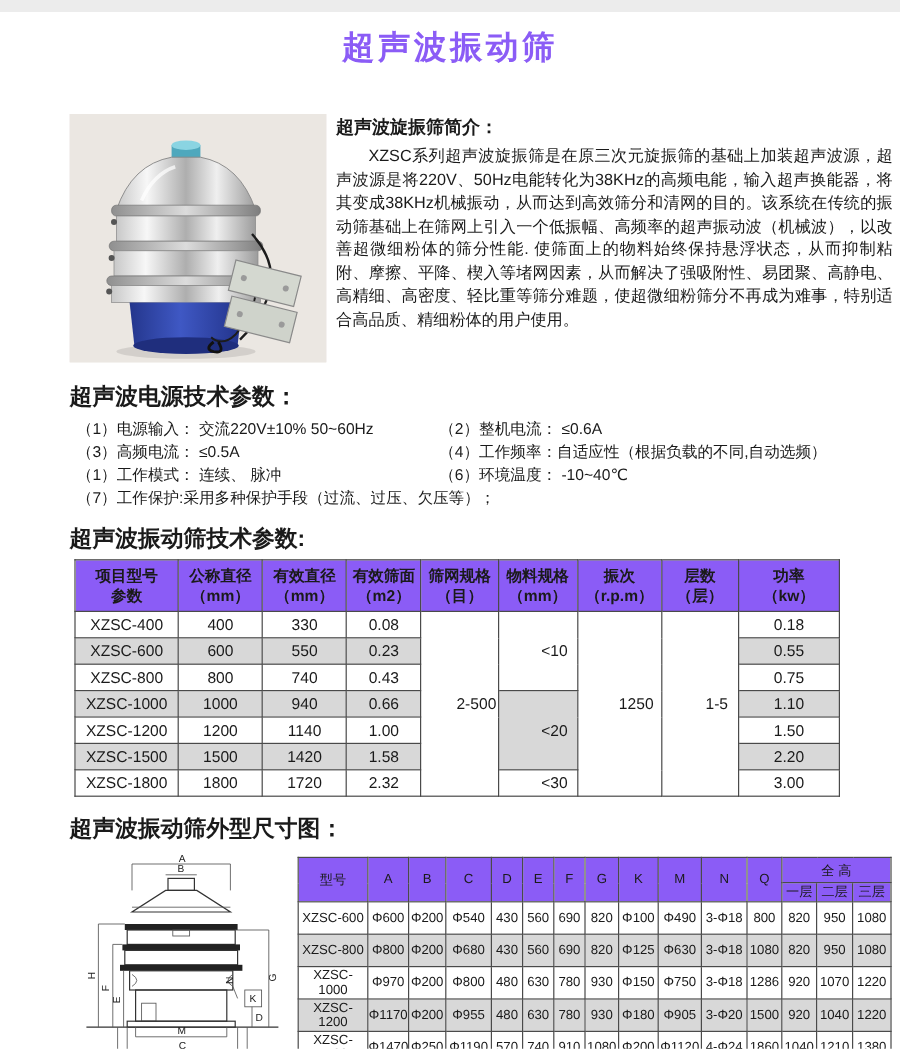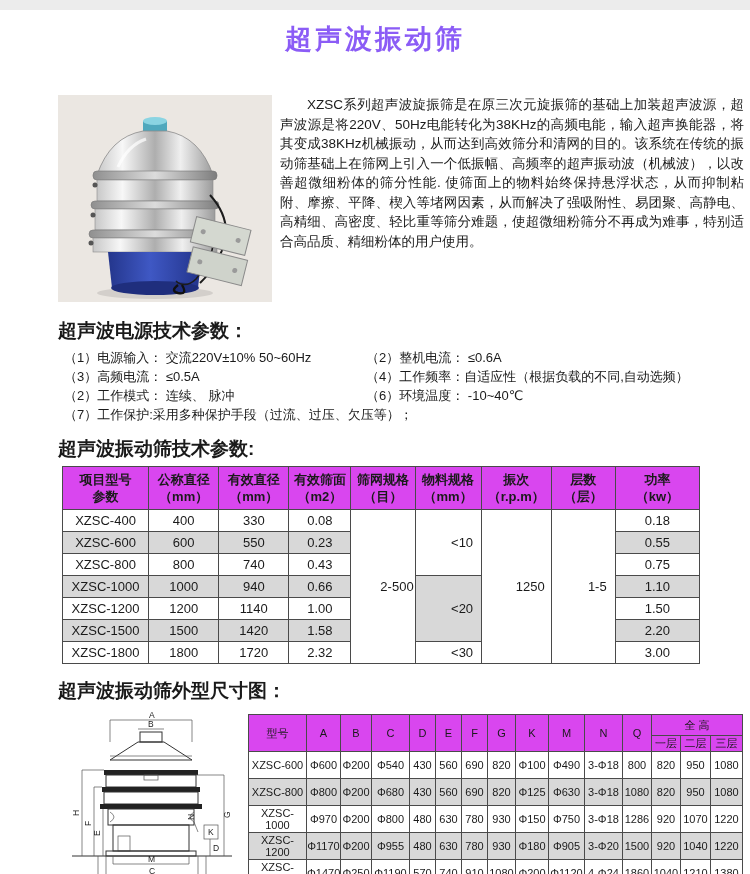--- a/index.html
+++ b/index.html
@@ -27,21 +27,21 @@
   .section-heading{font-size:19px;font-weight:bold;margin:16px 0 4px 0;}
   .params-grid{
     display:grid;grid-template-columns:302px 1fr;
     font-size:13px;line-height:19px;padding-left:6px;
   }
   .param-item{white-space:nowrap;}
   .param-item.full{grid-column:1 / span 2;}
   
   table{border-collapse:collapse;table-layout:fixed;text-align:center;}
   th,td{border:1px solid #4a4a4a;overflow:hidden;}
-  th{background:#d946ef;font-weight:bold;}
+  th{background:#8b5cf6;font-weight:bold;}
   .t1{width:638px;margin:2px 0 0 4px;font-size:13px;}
   .t1 thead tr{height:43px;}
   .t1 th .h-line{line-height:17px;}
   .t1 td{height:21px;padding:0;}
   .t1 tr.alt td{background:#d8d8d8;}
   .t1 td.merged{background:#ffffff;padding-left:28px;}
   
   .dim-row{display:flex;margin-top:8px;align-items:flex-start;}
   .drawing-box{width:188px;height:180px;flex:none;}
   .t2{width:494px;font-size:11px;margin-left:2px;margin-top:2px;}
@@ -115,31 +115,32 @@
           <circle cx="140" cy="141" r="2.5" fill="#9a9a9a"></circle>
             <circle cx="176" cy="141" r="2.5" fill="#9a9a9a"></circle>
           <rect x="134" y="158" width="56" height="26" fill="#cfd3cb" stroke="#8a8a8a"></rect>
           <circle cx="144" cy="171" r="2.5" fill="#9a9a9a"></circle>
             <circle cx="180" cy="171" r="2.5" fill="#9a9a9a"></circle>
         </g>
         <path d="M120,190 q-8,6 0,8 q10,2 4,-8" stroke="#111" stroke-width="2.4" fill="none"></path>
       </svg>
     </div>
     <div class="intro">
+      <div class="intro-heading">超声波旋振筛简介：</div>
       <p class="intro-text">XZSC系列超声波旋振筛是在原三次元旋振筛的基础上加装超声波源，超声波源是将220V、50Hz电能转化为38KHz的高频电能，输入超声换能器，将其变成38KHz机械振动，从而达到高效筛分和清网的目的。该系统在传统的振动筛基础上在筛网上引入一个低振幅、高频率的超声振动波（机械波），以改善超微细粉体的筛分性能. 使筛面上的物料始终保持悬浮状态，从而抑制粘附、摩擦、平降、楔入等堵网因素，从而解决了强吸附性、易团聚、高静电、高精细、高密度、轻比重等筛分难题，使超微细粉筛分不再成为难事，特别适合高品质、精细粉体的用户使用。</p>
     </div>
   </div>
 
   <div class="section-heading">超声波电源技术参数：</div>
   <div class="params-grid">
     <div class="param-item">（1）电源输入：  交流220V±10%    50~60Hz</div>
     <div class="param-item">（2）整机电流：  ≤0.6A</div>
     <div class="param-item">（3）高频电流：  ≤0.5A</div>
     <div class="param-item">（4）工作频率：自适应性（根据负载的不同,自动选频）</div>
-    <div class="param-item">（2）工作模式：  连续、  脉冲</div>
+    <div class="param-item">（1）工作模式：  连续、  脉冲</div>
     <div class="param-item">（6）环境温度：  -10~40℃</div>
     <div class="param-item full">（7）工作保护:采用多种保护手段（过流、过压、欠压等）；</div>
   </div>
 
   <div class="section-heading" style="margin-top:12px;">超声波振动筛技术参数:</div>
   <table class="t1">
     <colgroup>
       <col style="width:86px">
         <col style="width:70px">
         <col style="width:70px">

